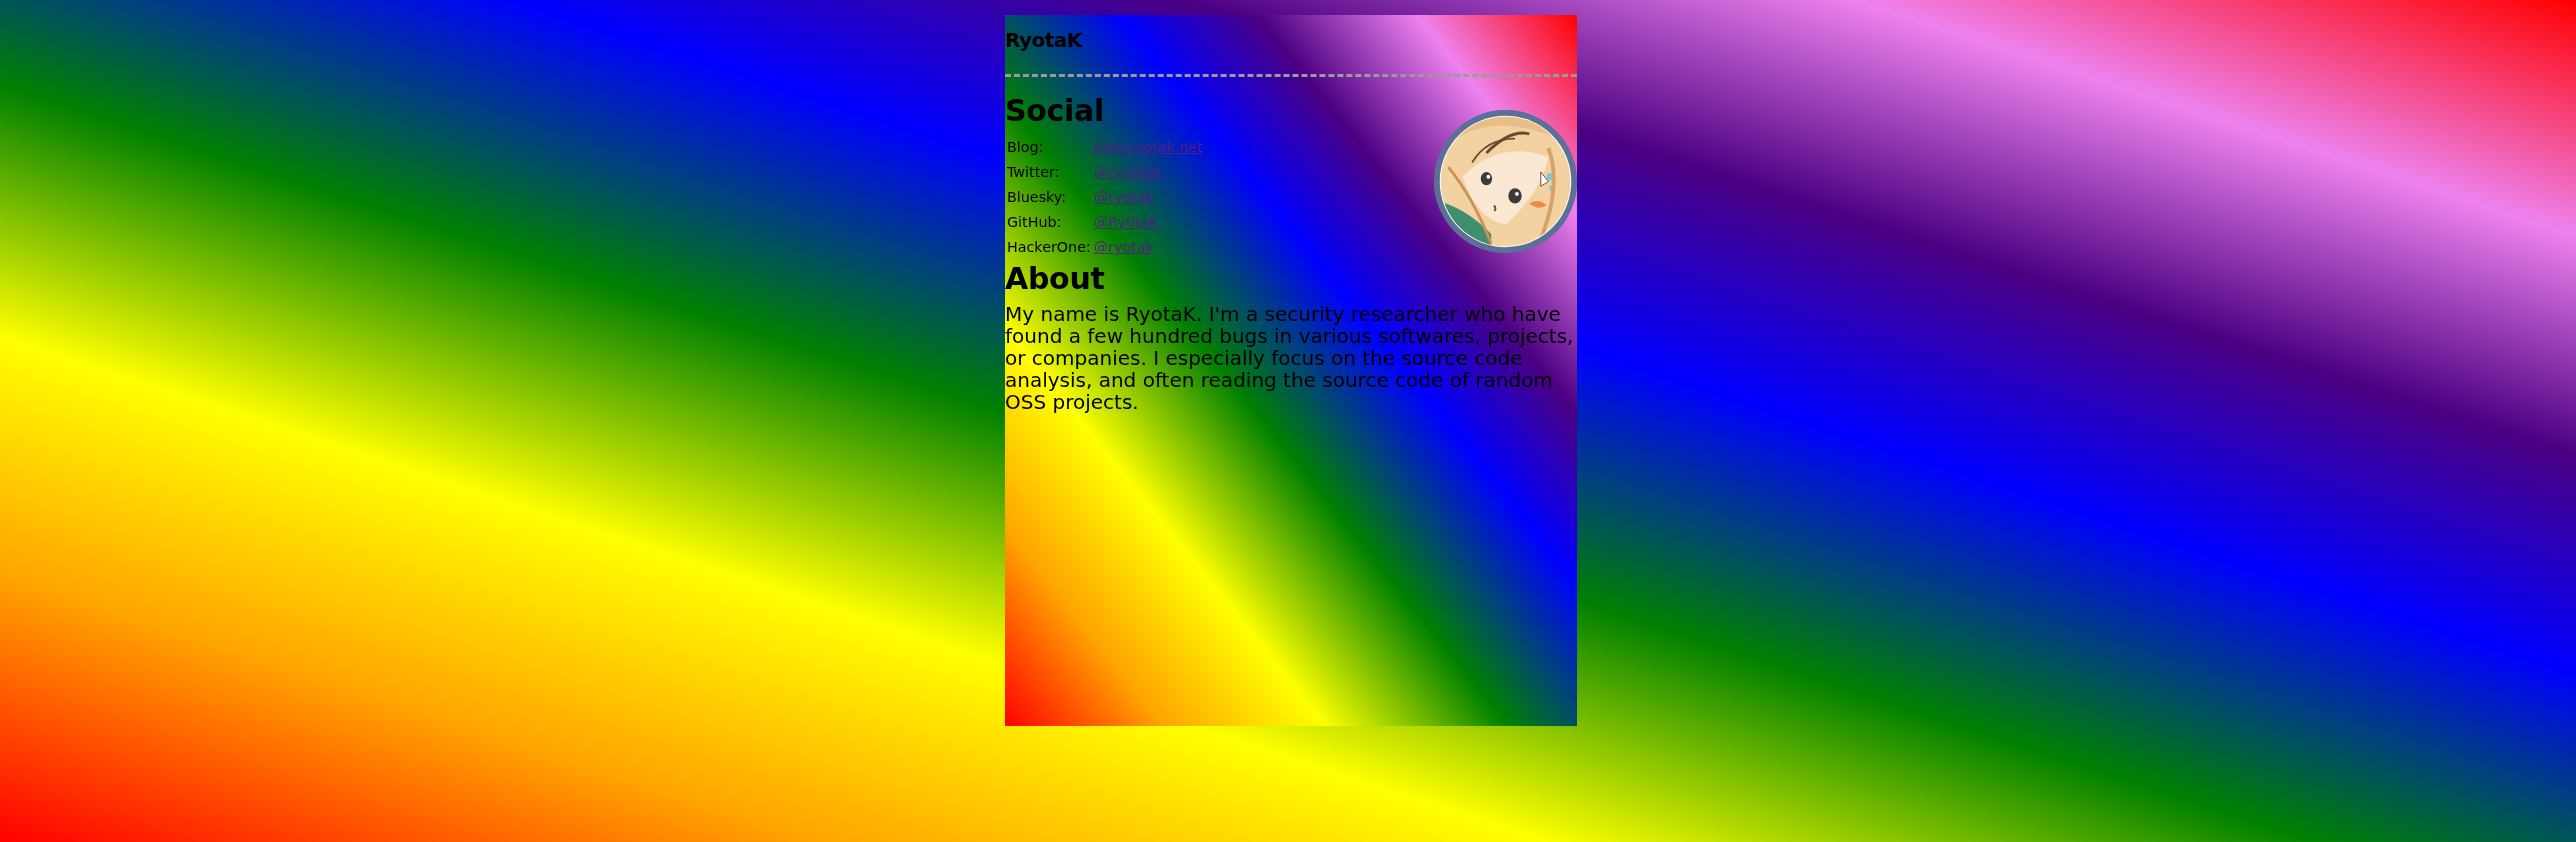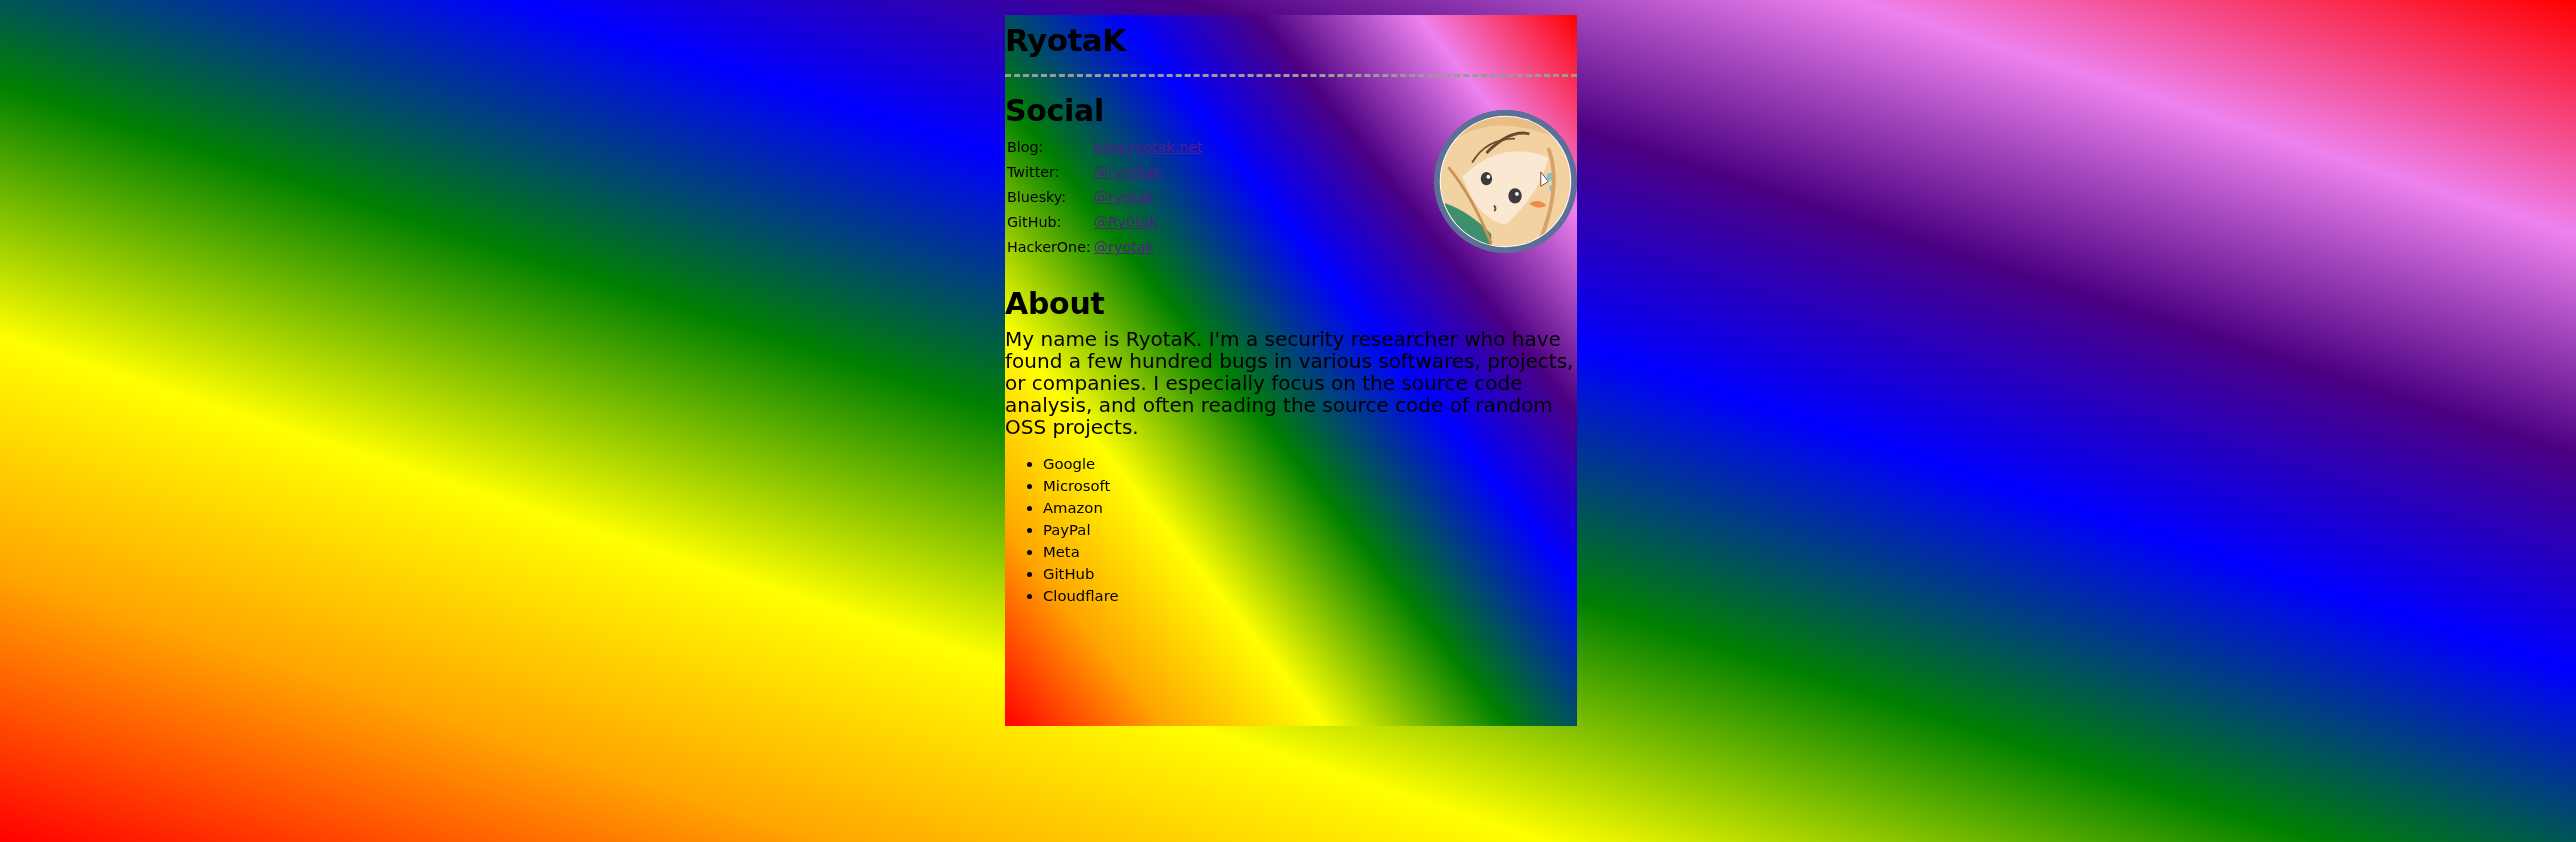--- a/index.html
+++ b/index.html
@@ -36,21 +36,21 @@
         #ffff00 28%,
         #008000 44%,
         #0000ff 60%,
         #4b0082 72%,
         #ee82ee 86%,
         #ff0000 100%);
     }
     h1.site-title {
       margin: 0;
       padding-top: 5.7px;
-      font-size: 31px;
+      font-size: 20px;
       font-weight: bold;
       line-height: 38px;
       height: 53px;
       letter-spacing: -0.5px;
     }
     .divider {
       height: 0;
       border-top: 3.8px dashed #9a9a9a;
       margin: 0 0 19px 0;
     }
@@ -68,21 +68,21 @@
       width: 143px;
       height: 143px;
       border-radius: 50%;
       background: #5c6f96;
       overflow: hidden;
     }
     .social-table {
       border-collapse: separate;
       border-spacing: 1.9px;
       font-size: 14.3px;
-      margin-bottom: 29px;
+      margin-bottom: 4px;
     }
     .social-table td {
       padding: 1px;
       height: 22px;
       line-height: 22px;
       white-space: nowrap;
     }
     a {
       color: #551a8b;
       text-decoration: underline;
@@ -170,23 +170,14 @@
       </tr>
     </tbody>
   </table>
 
   <h2 class="section-title about-title">About</h2>
 
   <p>My name is RyotaK. I'm a security researcher who have found a few hundred bugs in various softwares, projects, or companies. I especially focus on the source code analysis, and often reading the source code of random OSS projects.</p>
 
 
 
-  <ul class="company-list">
-    <li>Google</li>
-    <li>Microsoft</li>
-    <li>Amazon</li>
-    <li>PayPal</li>
-    <li>Meta</li>
-    <li>GitHub</li>
-    <li>Cloudflare</li>
-  </ul>
 </div>
 
 
 </body></html>

